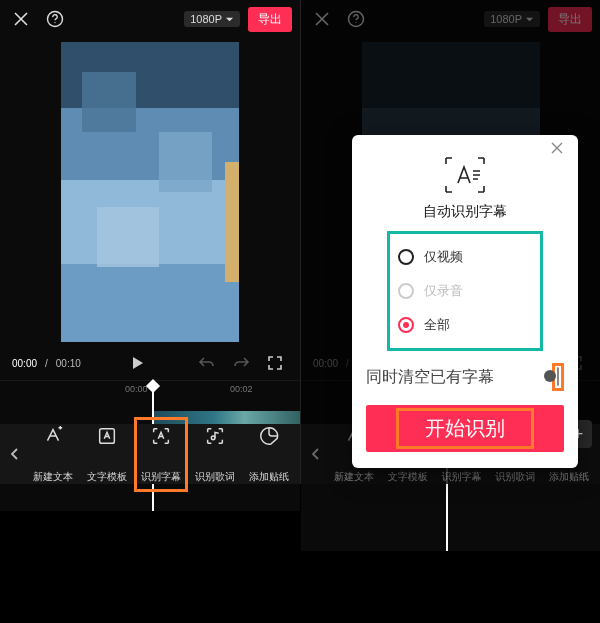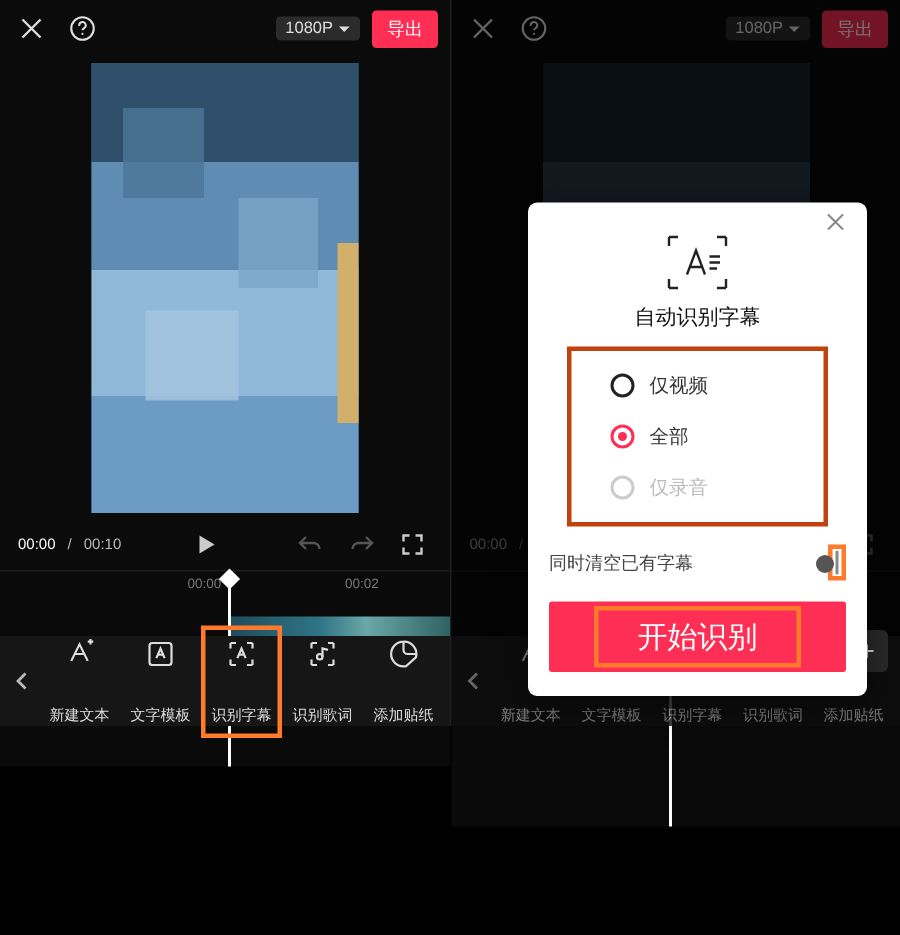--- a/index.html
+++ b/index.html
@@ -49,28 +49,28 @@
   .hl{position:absolute;border:3px solid #ff7a2b;box-sizing:border-box}
 
   
   .dim{position:absolute;inset:0;background:rgba(0,0,0,0.55)}
 
   
   .modal{position:absolute;left:352px;top:135px;width:198px;background:#fff;color:#111;border-radius:6px;box-shadow:0 6px 24px rgba(0,0,0,.5);padding:14px 14px 16px}
   .mclose{position:absolute;right:8px;top:6px;width:20px;height:20px;color:#888}
   .micon{display:flex;justify-content:center;margin:6px 0 8px}
   .mtitle{text-align:center;font-size:14px;font-weight:500;margin-bottom:10px}
-  .optbox{border:3px solid #c2410c;padding:6px 10px 6px 26px;margin:0 auto 12px;width:132px}
+  .optbox{border:3px solid #14b8a6;padding:6px 10px 6px 8px;margin:0 auto 12px;width:132px}
   .opt{display:flex;align-items:center;gap:10px;padding:8px 0;font-size:13px;color:#333}
   .opt .ring{width:16px;height:16px;border:2px solid #222;border-radius:50%;box-sizing:border-box;position:relative;flex:0 0 16px}
   .opt.disabled{color:#bbb}
   .opt.disabled .ring{border-color:#ccc}
   .opt.sel .ring{border-color:#ff2e55}
   .opt.sel .ring:after{content:"";position:absolute;inset:3px;background:#ff2e55;border-radius:50%}
-  .clrrow{display:flex;align-items:center;justify-content:space-between;font-size:12px;color:#444;margin:4px 0 14px}
+  .clrrow{display:flex;align-items:center;justify-content:space-between;font-size:16px;color:#444;margin:4px 0 14px}
   .swbox{border:3px solid #ff7a2b;padding:2px}
   .switch{width:34px;height:18px;border:1px solid #888;border-radius:9px;position:relative;background:#fff}
   .switch:after{content:"";position:absolute;right:2px;top:2px;width:12px;height:12px;background:#555;border-radius:50%}
   .mainbtn{position:relative;background:#ff2e55;color:#fff;text-align:center;border-radius:2px;padding:10px 0;font-size:20px}
   .hl-btn{position:absolute;inset:3px 30px;border:3px solid #ff7a2b;pointer-events:none}
 
   .addbtn{position:absolute;right:8px;top:420px;width:28px;height:28px;background:#2a2a2a;border-radius:4px;display:flex;align-items:center;justify-content:center;color:#ddd;font-size:18px}
 
 </style>
 </head>
@@ -311,27 +311,27 @@
           <path d="M15 28L21 12l6 16M17 23h8"></path>
           <path d="M30 16h7M30 20h7M30 24h5"></path>
         </svg>
     </div>
     <div class="mtitle">自动识别字幕</div>
     <div class="optbox">
       <div class="opt">
         <span class="ring"></span>
         <span>仅视频</span>
       </div>
+      <div class="opt disabled">
+        <span class="ring"></span>
+        <span>仅录音</span>
+      </div>
       <div class="opt sel">
         <span class="ring"></span>
         <span>全部</span>
-      </div>
-      <div class="opt disabled">
-        <span class="ring"></span>
-        <span>仅录音</span>
       </div>
     </div>
     <div class="clrrow">
       <span>同时清空已有字幕</span>
       <span class="swbox">
         <span class="switch"></span>
       </span>
     </div>
     <div class="mainbtn">
       <div class="hl-btn"></div>

